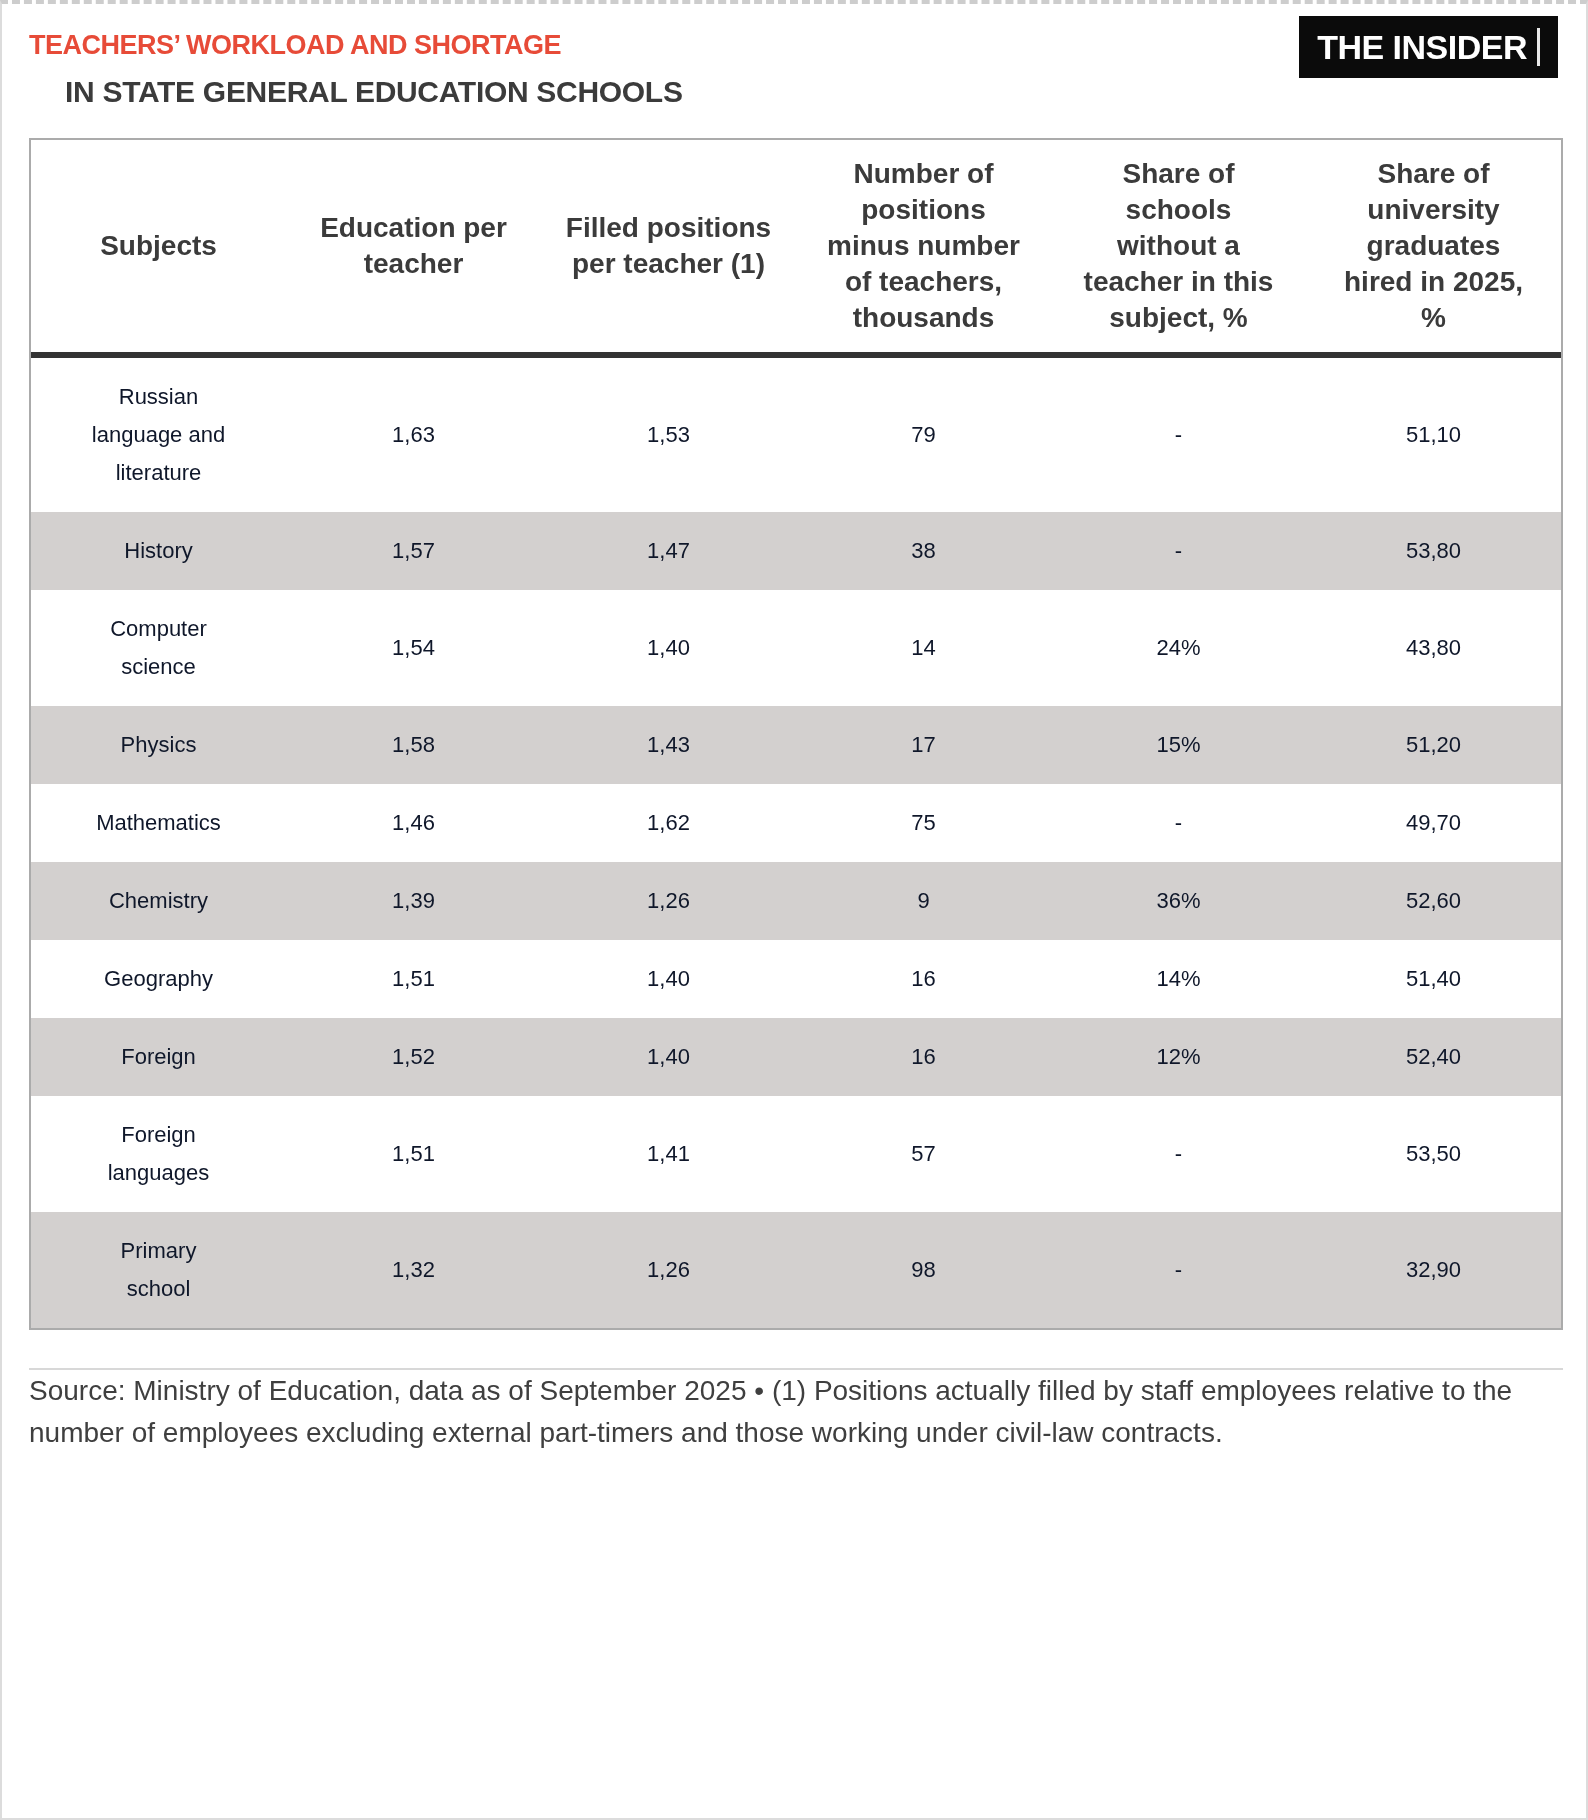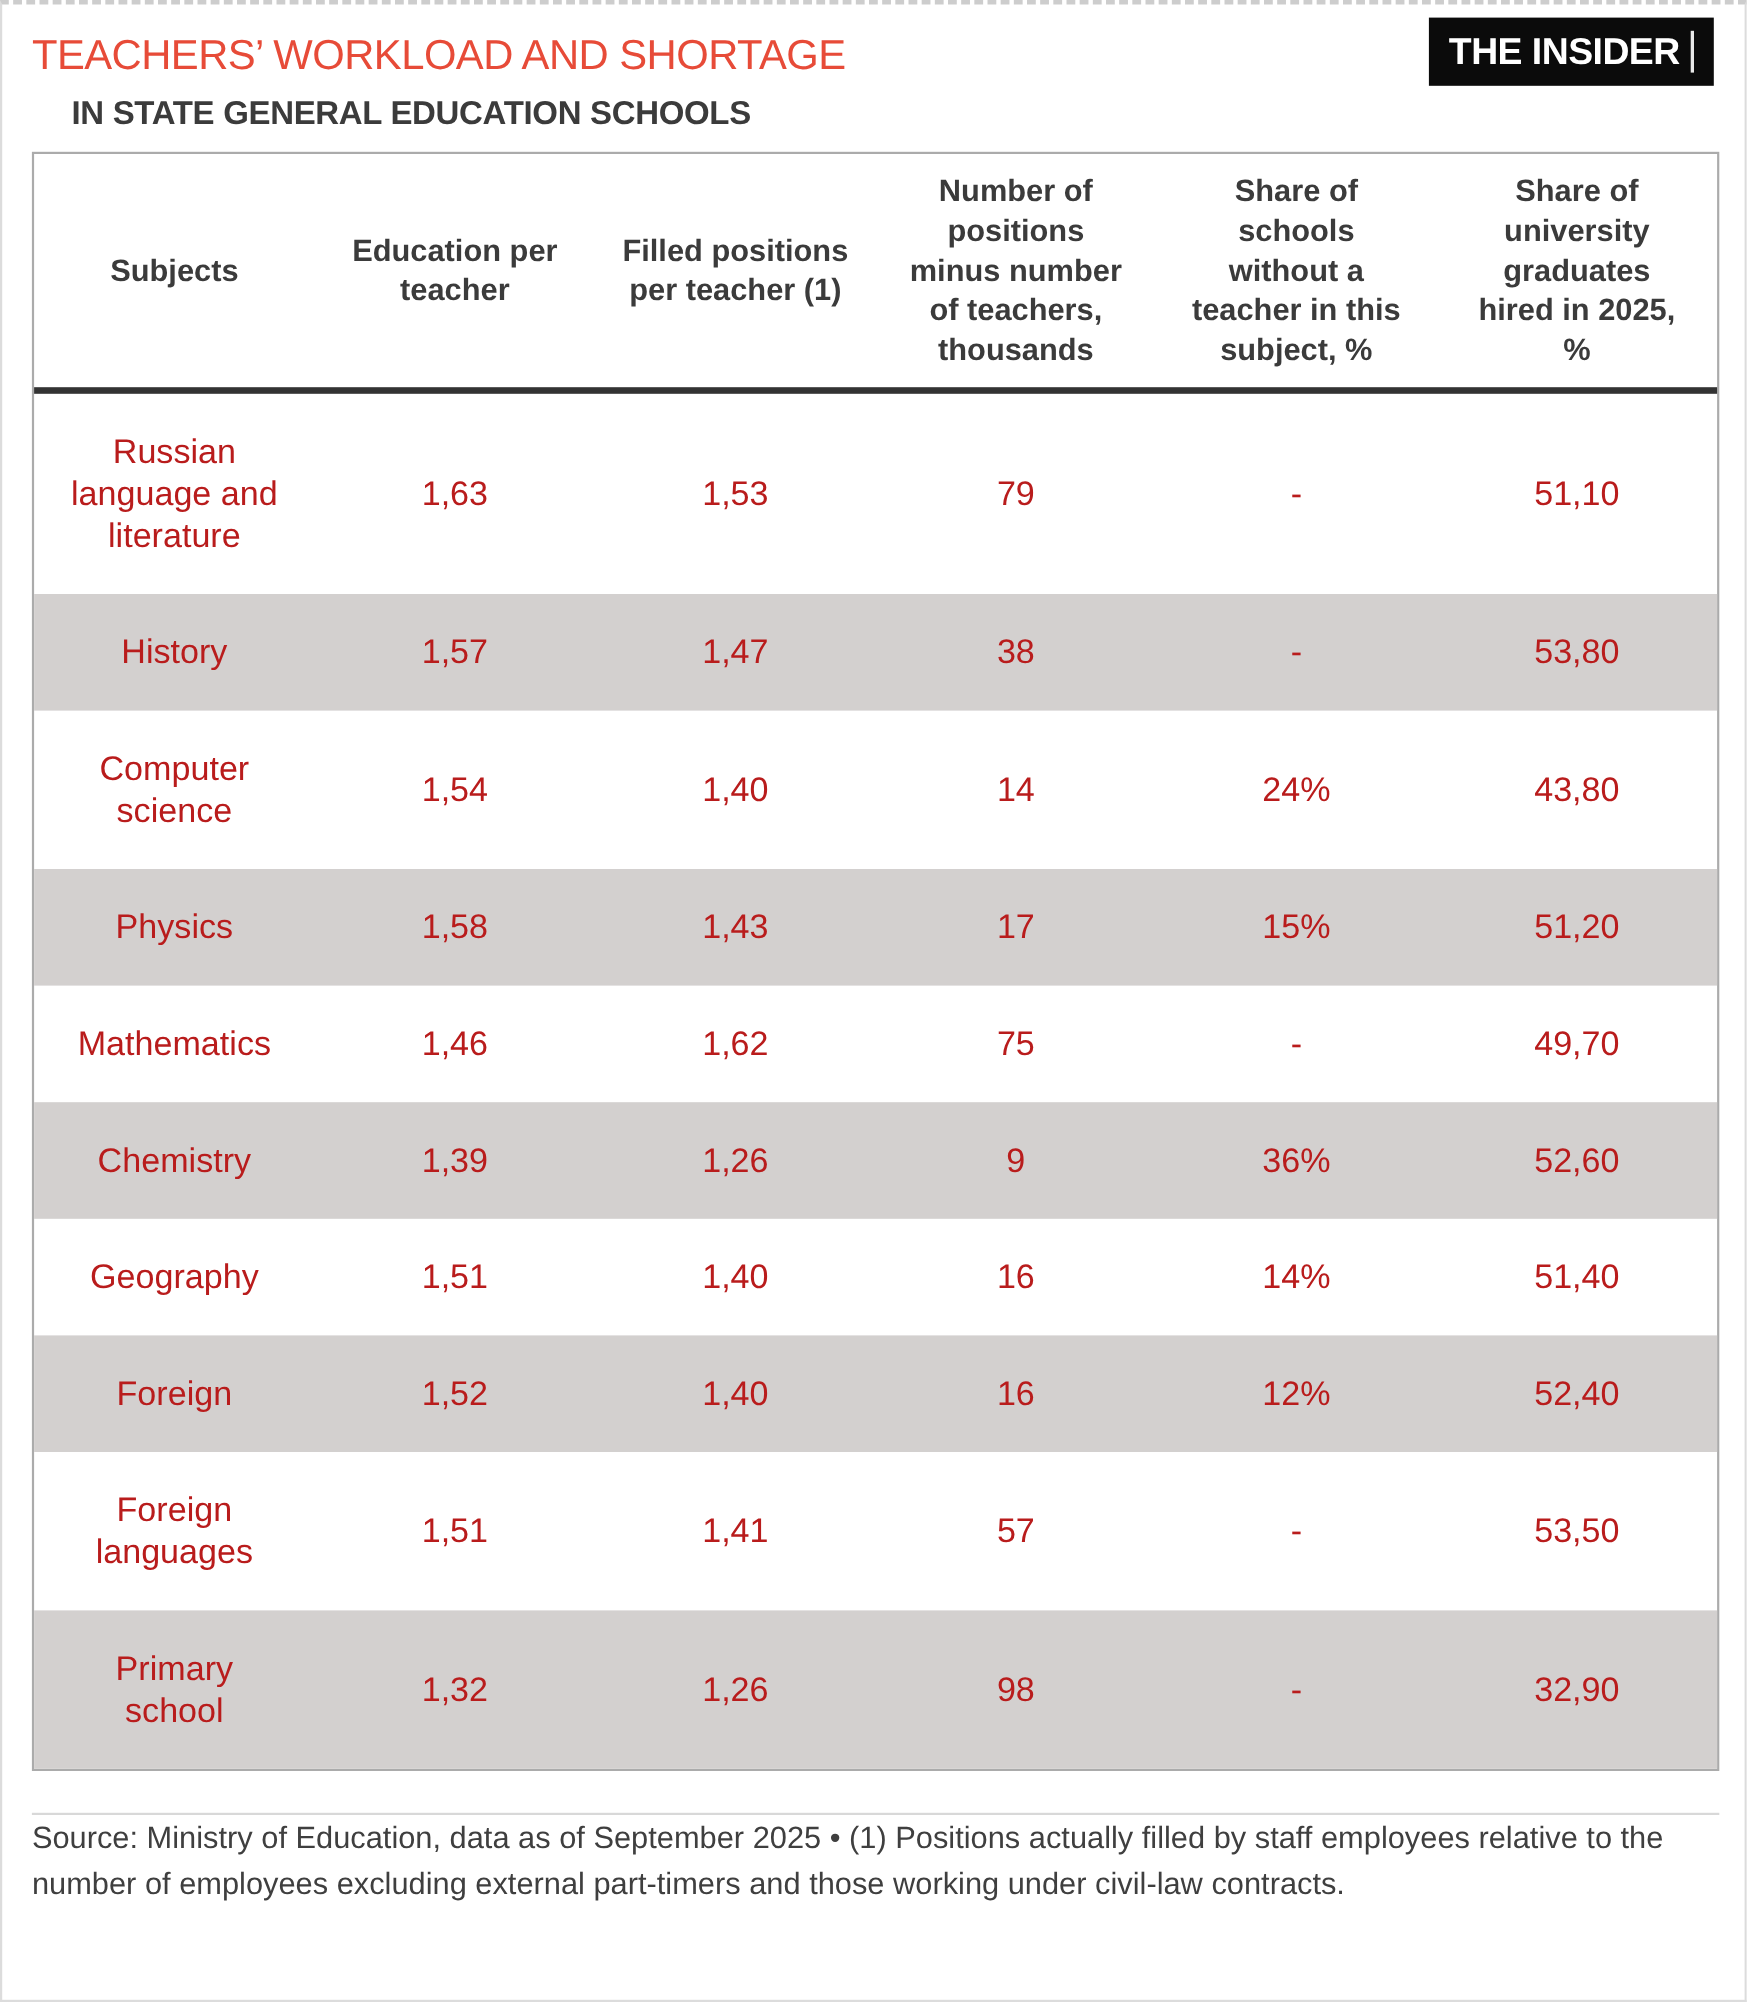--- a/index.html
+++ b/index.html
@@ -15,22 +15,22 @@
     border-left: 2px solid #dcdcdc;
     border-right: 2px solid #dcdcdc;
     border-bottom: 2px solid #dcdcdc;
     overflow: hidden;
   }
 
   .content { margin: 0 27px; }
 
   .masthead { position: relative; padding-top: 26px; height: 122px; }
   .title {
-    font-size: 38px;
-    font-weight: 400;
+    font-size: 27px;
+    font-weight: 700;
     color: #e74b38;
     letter-spacing: -0.5px;
   }
   .subtitle {
     margin-top: 14px;
     font-size: 30px;
     font-weight: 700;
     color: #3b3b3b;
     letter-spacing: -0.3px;
     margin-left: 36px;
@@ -79,25 +79,25 @@
     white-space: pre-line;
     color: #3b3b3b;
   }
   .trow {
     display: grid;
     grid-template-columns: repeat(6, 1fr);
     align-items: center;
   }
   .tbody .trow:nth-child(even) { background: #d3d0cf; }
   .trow .cell {
-    padding: 34px 12px;
-    font-size: 31px;
+    padding: 20px 12px;
+    font-size: 22px;
     line-height: 38px;
     text-align: center;
-    color: #b91c1c;
+    color: #0f172a;
     white-space: pre-line;
   }
 
   .footer-rule {
     margin-top: 38px;
     width: 1534px;
     height: 0;
     border-top: 2px solid #d8d8d8;
   }
   .source {

